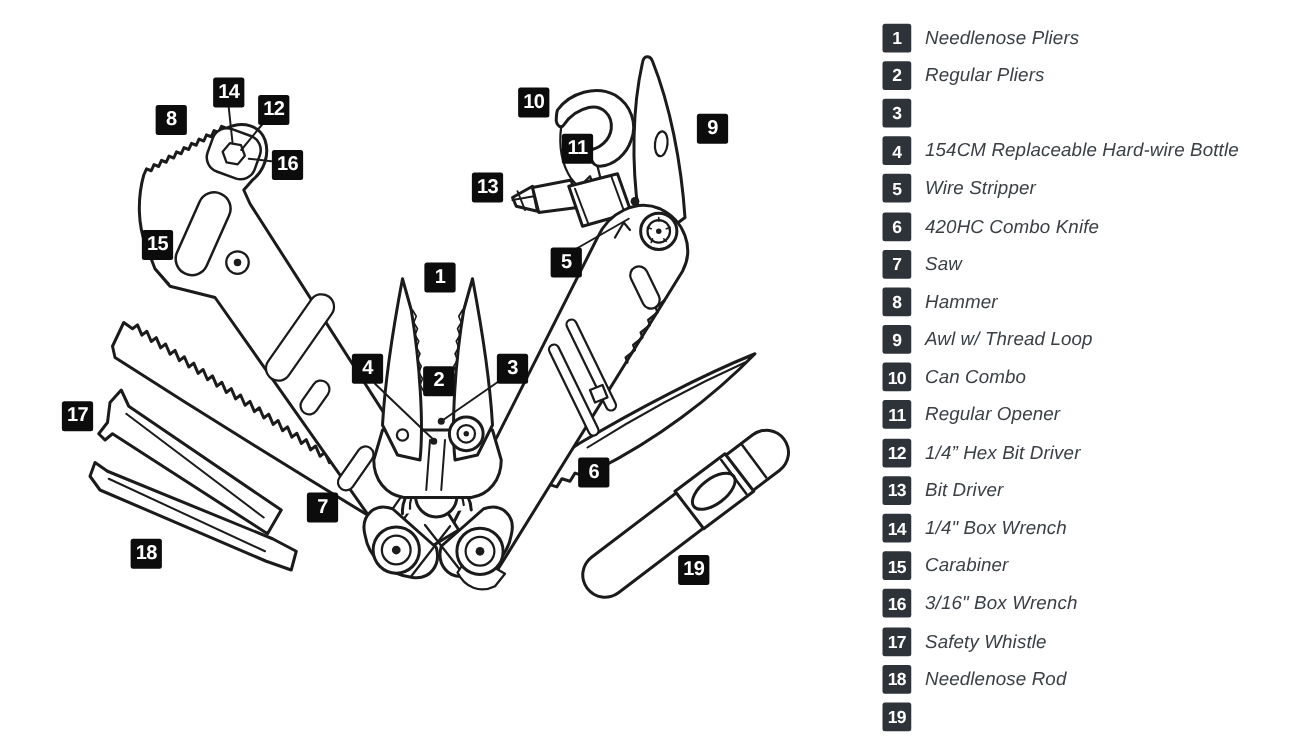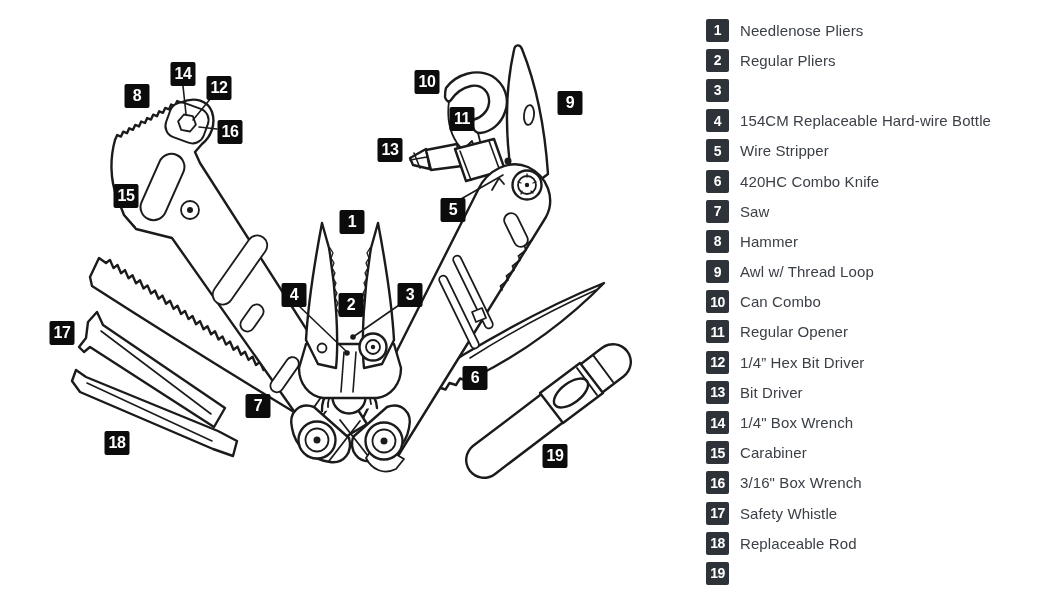--- a/index.html
+++ b/index.html
@@ -11,21 +11,21 @@
   .dbadge{position:absolute;transform:translate(-50%,-50%);
           background:#0c0c0c;color:#fff;font-weight:bold;font-size:16px;line-height:1;
           min-width:19px;height:24px;padding:0 3px;border-radius:2px;
           display:flex;align-items:center;justify-content:center;letter-spacing:-0.5px;}
   
   .legend{position:absolute;left:706px;top:15px;width:330px;}
   .lrow{display:flex;align-items:center;height:30.2px;}
   .lbadge{width:23px;height:23px;border-radius:2px;background:#2e333a;color:#fff;
           font-weight:bold;font-size:14px;line-height:1;flex:0 0 23px;
           display:flex;align-items:center;justify-content:center;letter-spacing:-0.5px;}
-  .llabel{margin-left:11px;font-size:15px;color:#3b4047;letter-spacing:0.1px;white-space:nowrap;}
+  .llabel{margin-left:11px;font-size:15px;color:#3b4047;letter-spacing:0.1px;white-space:nowrap;font-style:italic;}
 </style>
 </head>
 <body>
 
 <div class="stage">
 
   <div class="diagram">
     <svg width="700" height="596" viewBox="0 0 700 596" fill="none" stroke="#1b1b1b" stroke-width="2.4" stroke-linejoin="round" stroke-linecap="round">
 
       <g>
@@ -256,19 +256,19 @@
     <div class="lrow">
         <span class="lbadge">16</span>
         <span class="llabel">3/16" Box Wrench</span>
       </div>
     <div class="lrow">
         <span class="lbadge">17</span>
         <span class="llabel">Safety Whistle</span>
       </div>
     <div class="lrow">
         <span class="lbadge">18</span>
-        <span class="llabel">Replaceable Rod</span>
+        <span class="llabel">Needlenose Rod</span>
       </div>
     <div class="lrow">
         <span class="lbadge">19</span>
       </div>
   </div>
 </div>
 
 </body></html>

